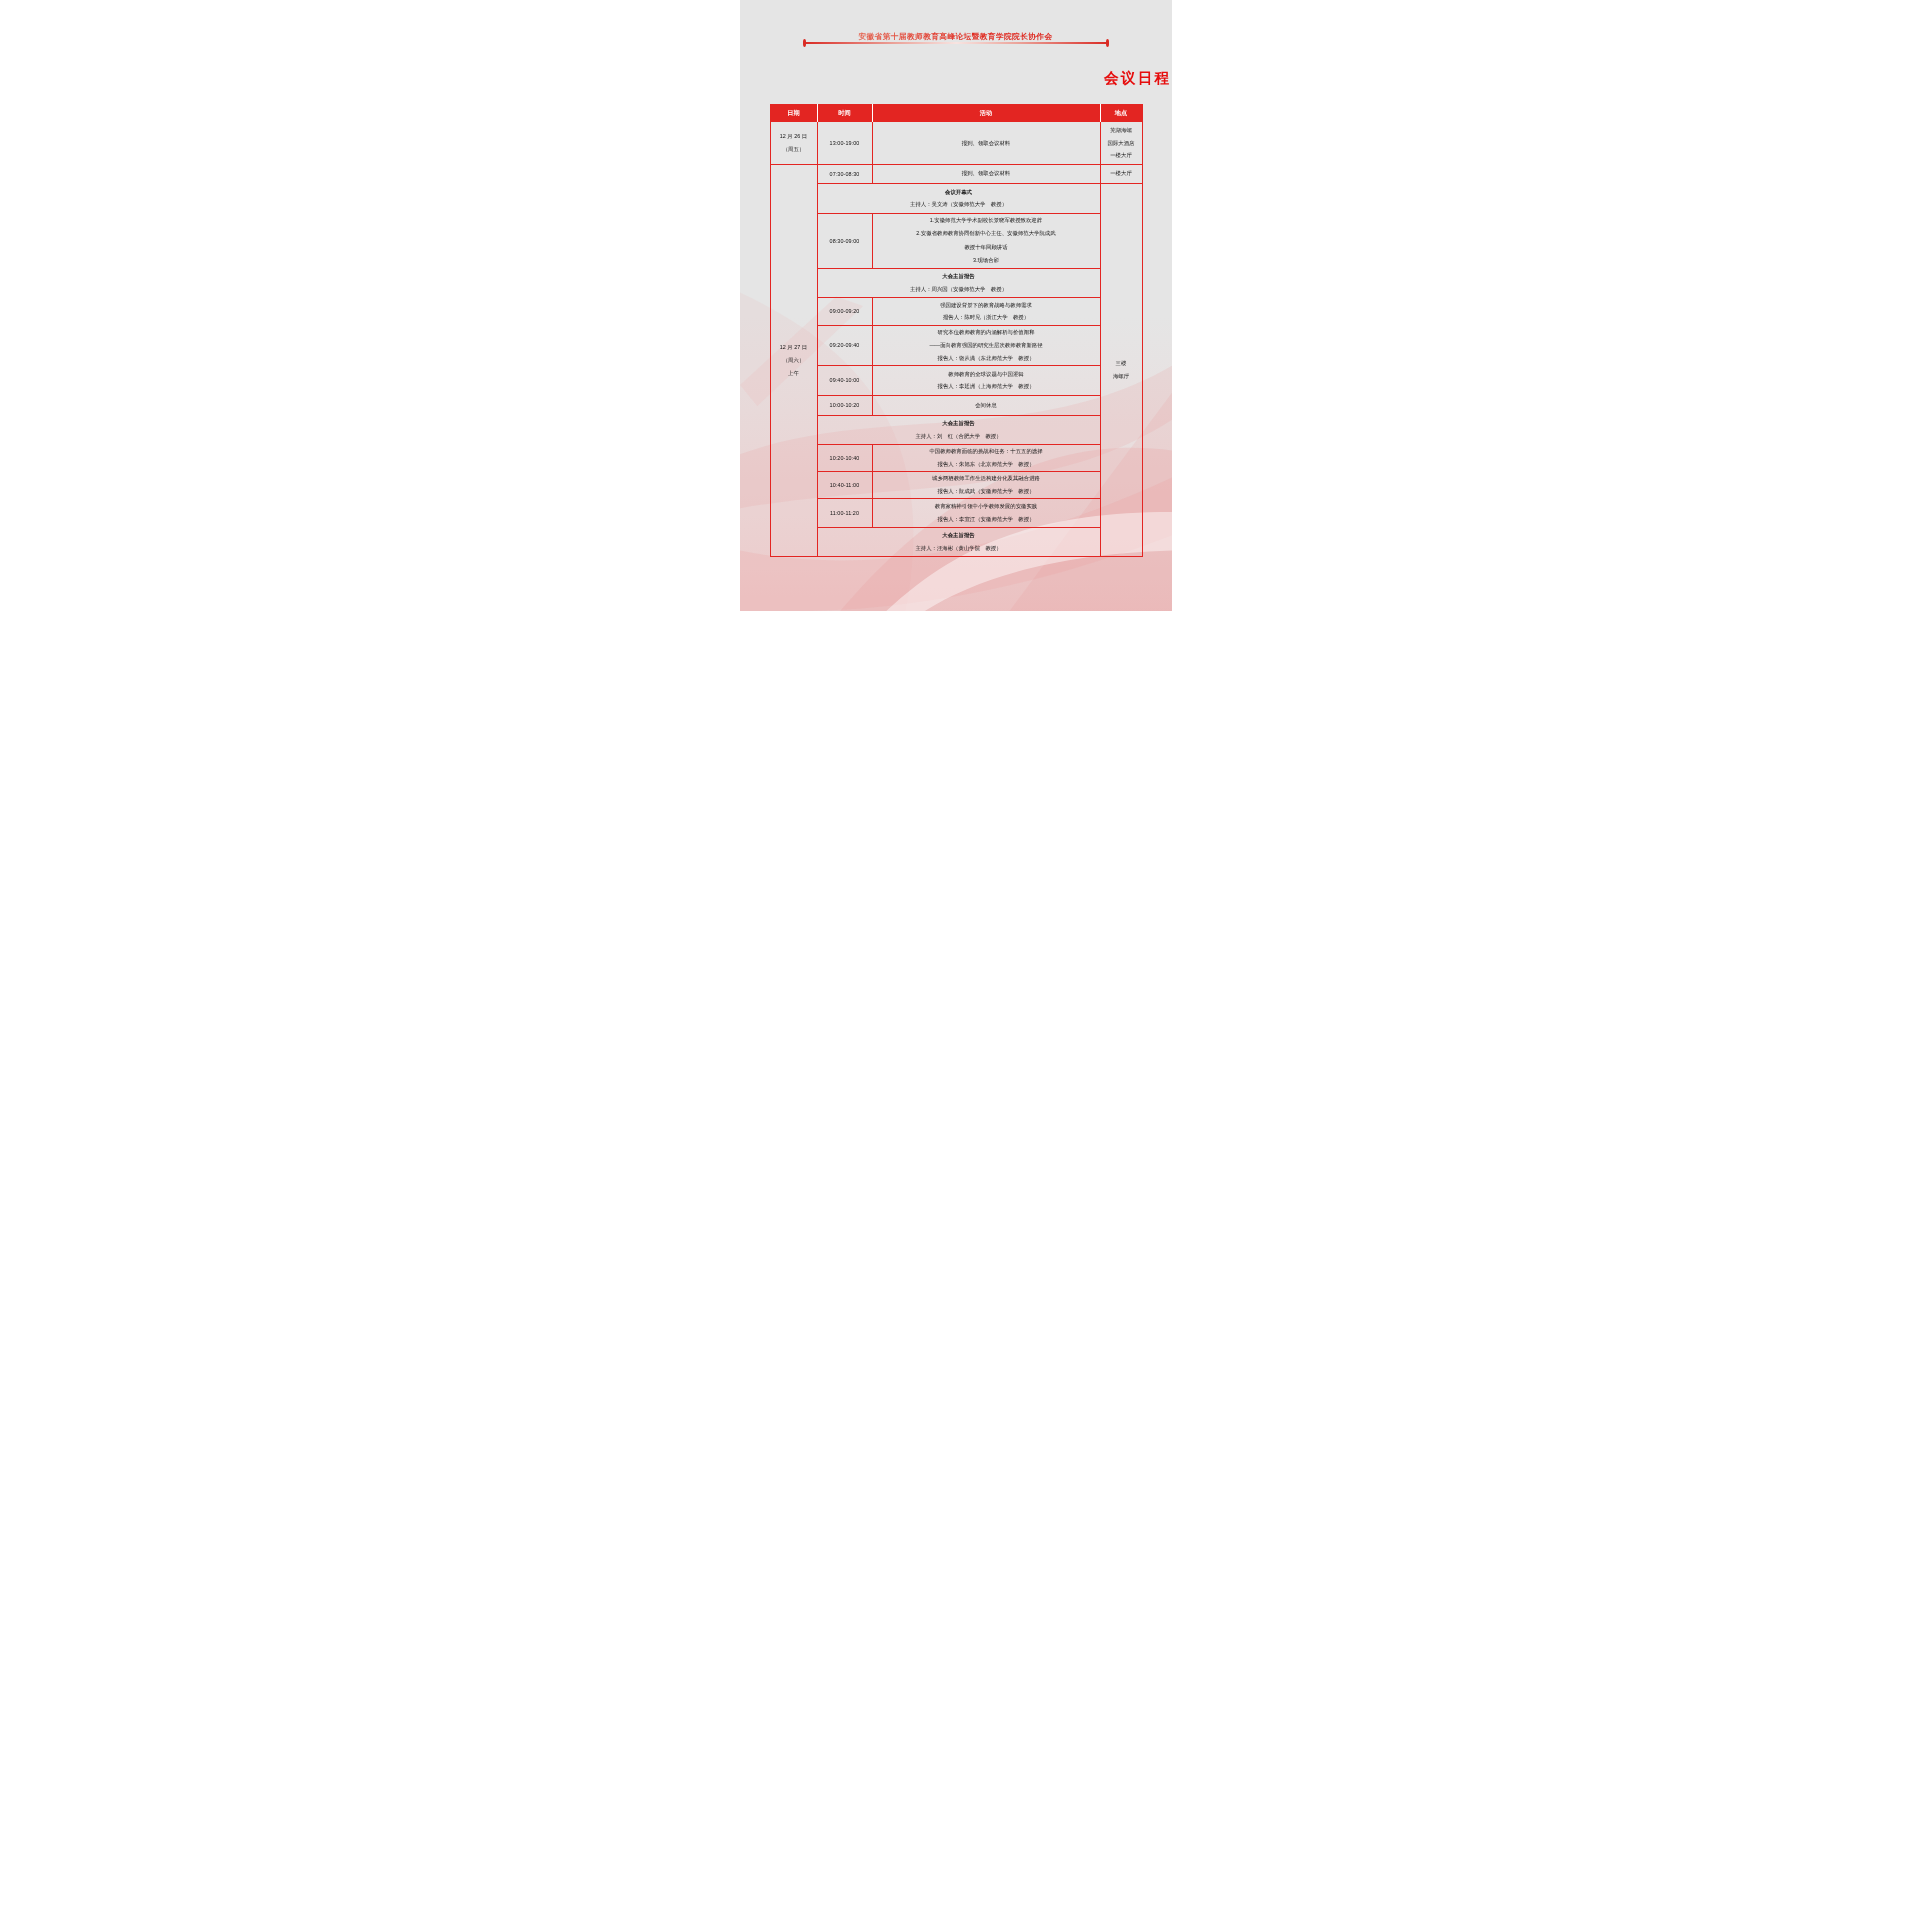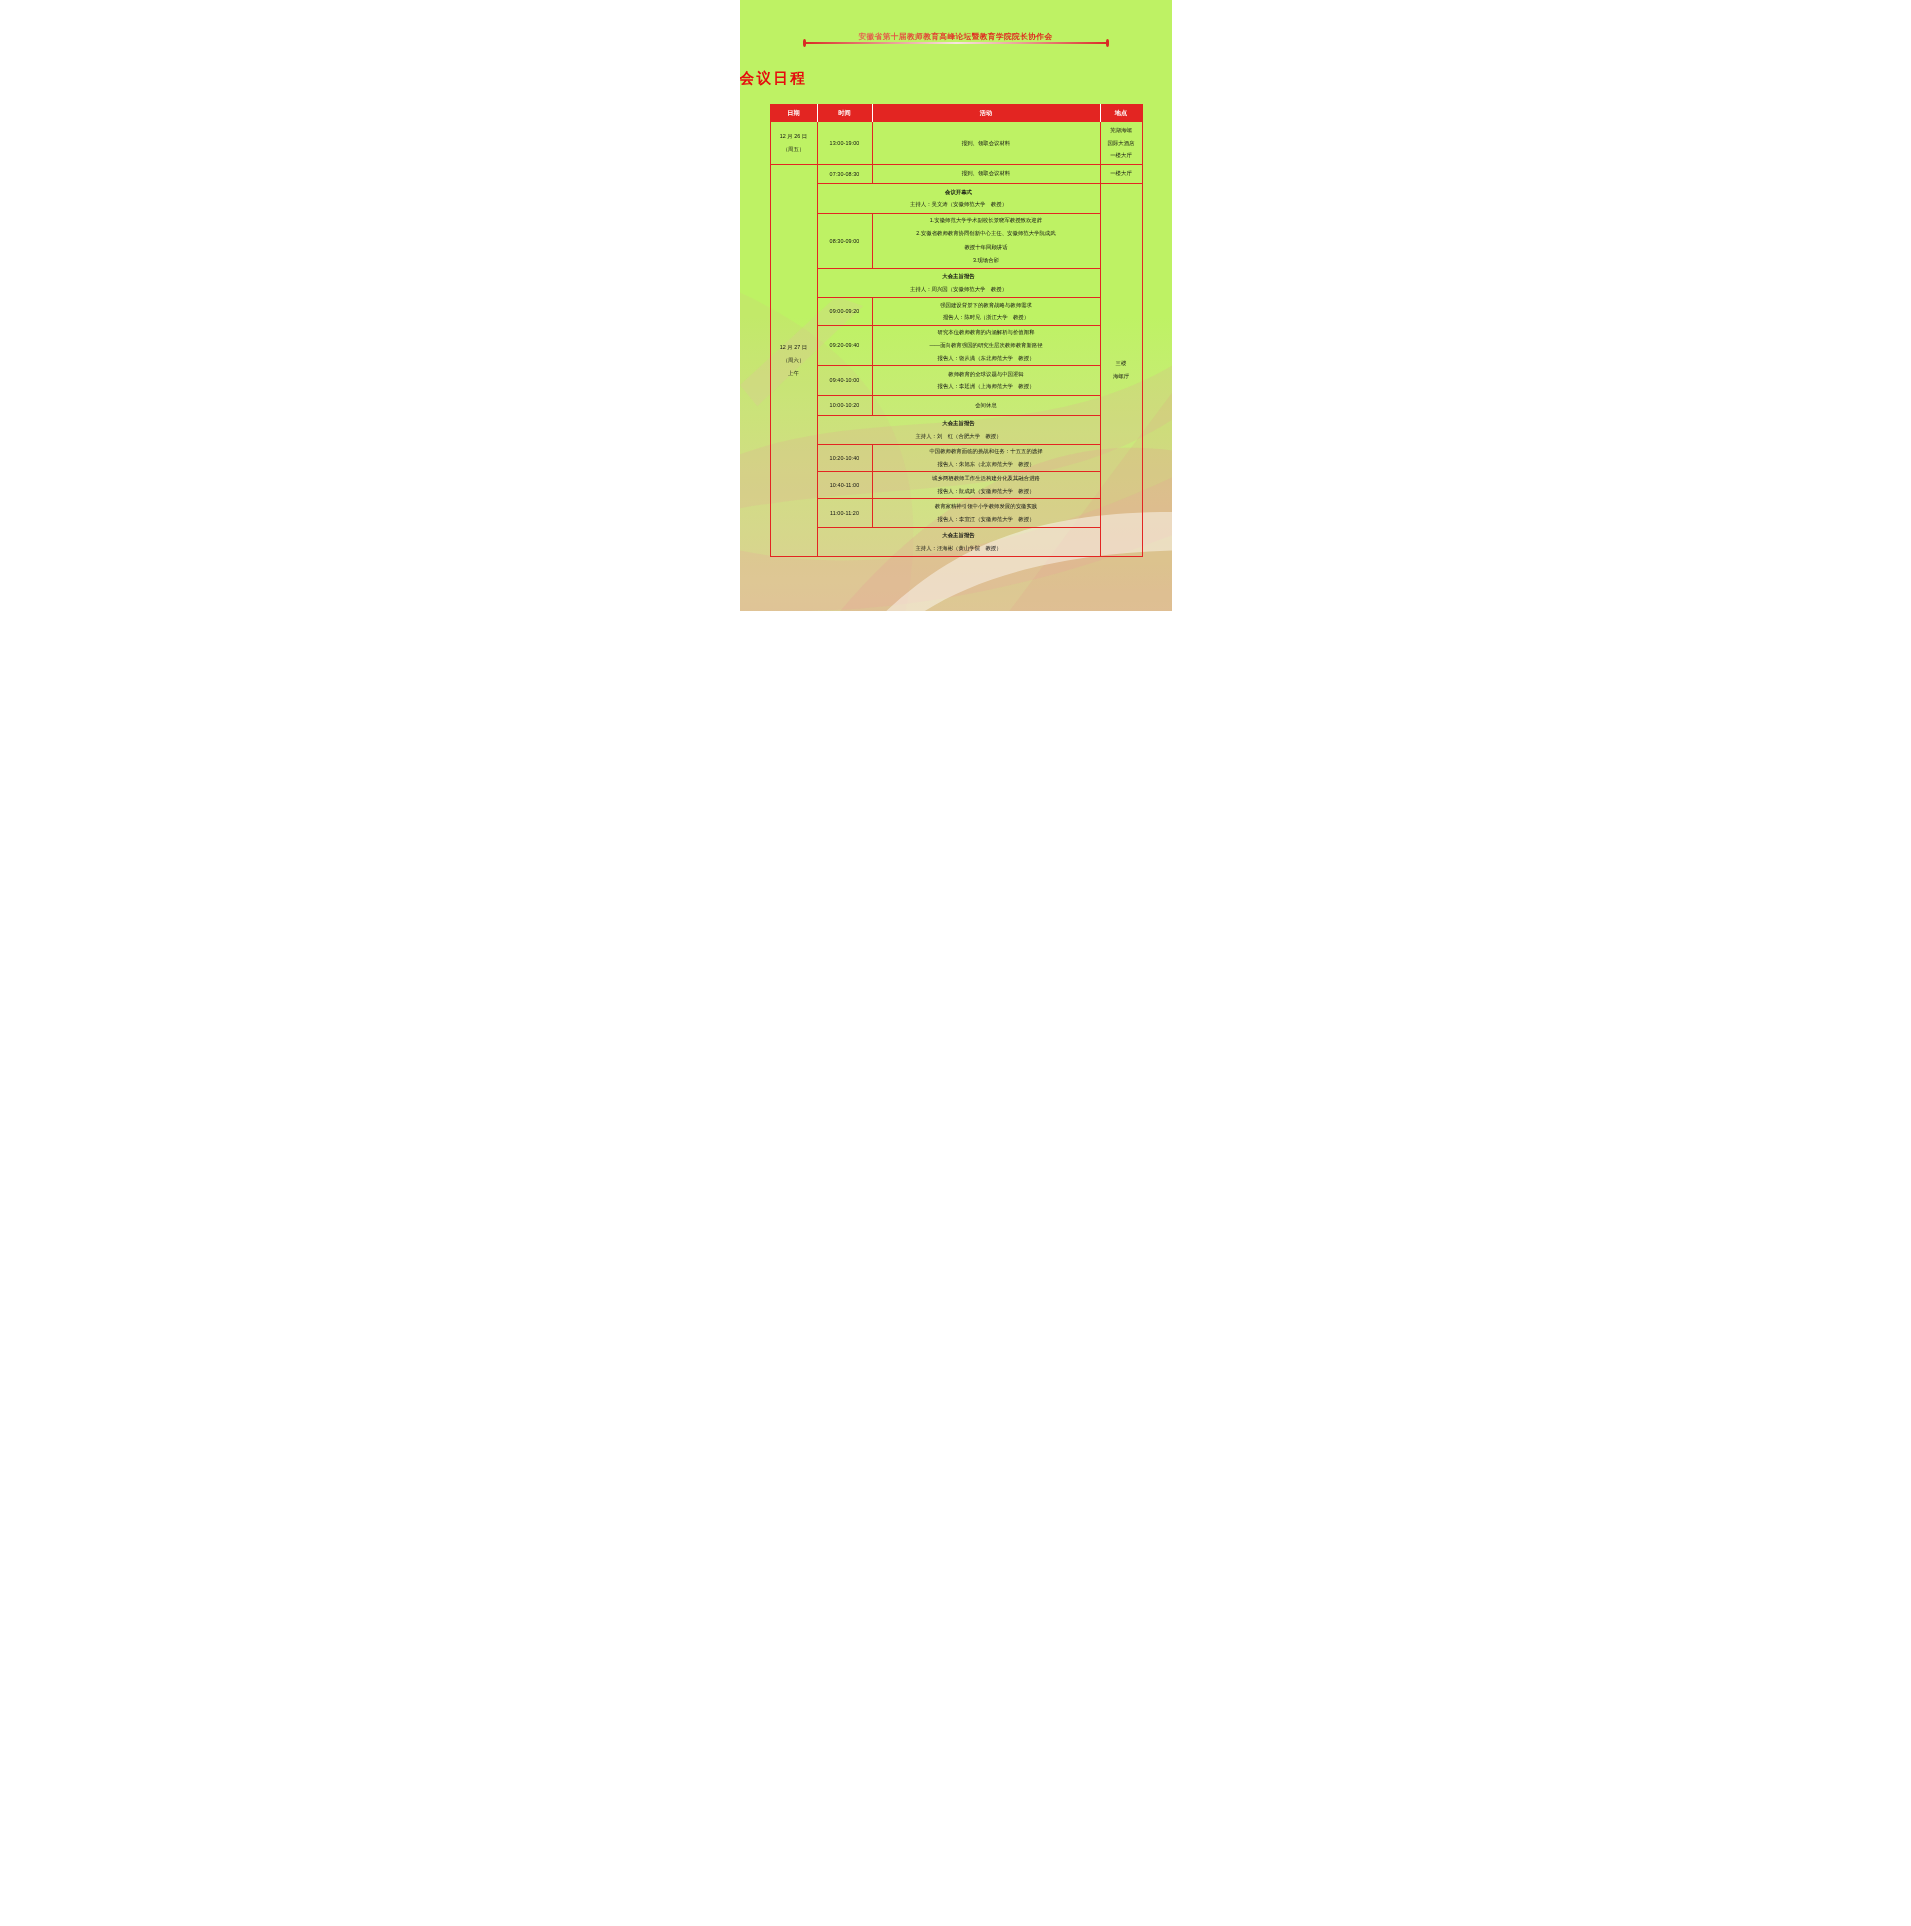--- a/index.html
+++ b/index.html
@@ -1,20 +1,20 @@
 <!DOCTYPE html>
 <html style="font-size:6.2px"><head>
 <meta charset="utf-8">
 <style>
   html,body{margin:0;padding:0;background:#ffffff;}
   #page{
     position:relative;
     width:432px;height:611px;
     margin:0 auto;
-    background:#bef264;
+    background:#e5e5e5;
     overflow:hidden;
     font-family:"Liberation Sans", sans-serif;
     color:#111111;
   }
   #bg-decor{position:absolute;left:0;top:0;width:100%;height:100%;z-index:0;}
   #content{position:relative;z-index:1;}
 
   
   .banner-title{
     position:absolute;top:32px;left:0;width:100%;
@@ -36,21 +36,21 @@
   .banner-dot{
     position:absolute;top:39px;width:3.5px;height:7.7px;border-radius:50%;
     background:#d92b24;
   }
   .banner-dot.left{left:63px;}
   .banner-dot.right{left:366px;}
 
   
   .page-title{
     position:absolute;top:69px;left:0;width:100%;
-    text-align:left;
+    text-align:right;
     font-size:14.6px;font-weight:700;letter-spacing:2.3px;
     color:#e60d0d;
   }
 
   
   .tbl-wrap{position:absolute;top:104px;left:30px;width:372px;}
   table.schedule{
     width:372px;border-collapse:collapse;table-layout:fixed;
     border:0.4px solid #e32522;border-bottom:1.2px solid #e32522;
     font-size:5.4px;

